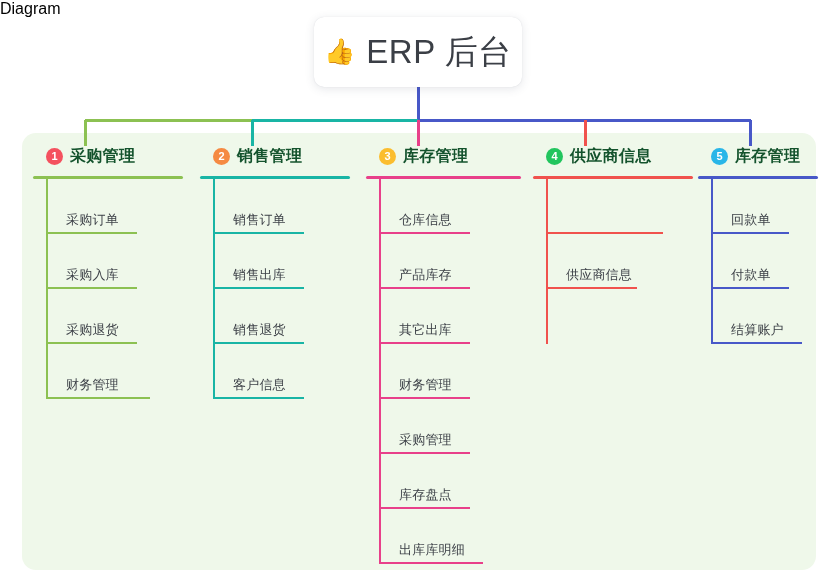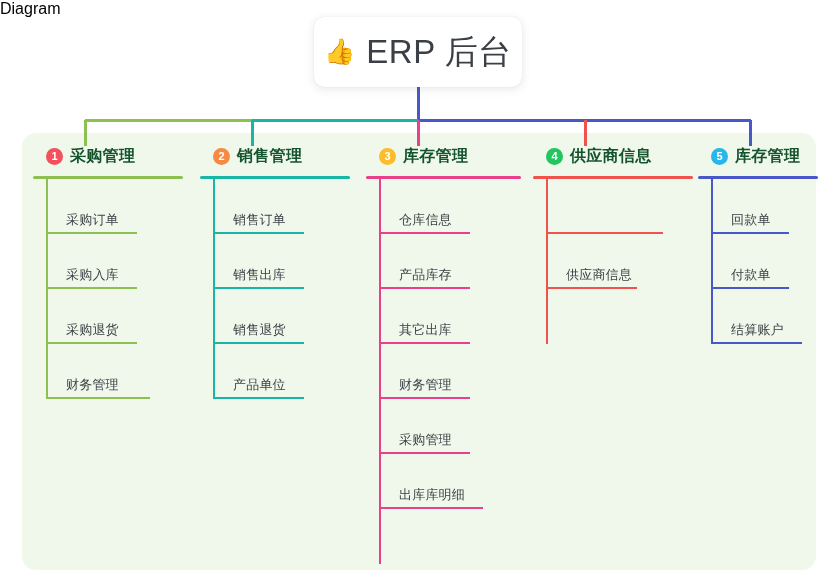--- a/index.html
+++ b/index.html
@@ -219,21 +219,21 @@
         </div>
         <div class="item">
           <span class="item-label">销售出库</span>
           <span class="item-rule" style="background: rgb(25, 181, 165); width: 91px;"></span>
         </div>
         <div class="item">
           <span class="item-label">销售退货</span>
           <span class="item-rule" style="background: rgb(25, 181, 165); width: 91px;"></span>
         </div>
         <div class="item">
-          <span class="item-label">产品单位</span>
+          <span class="item-label">客户信息</span>
           <span class="item-rule" style="background: rgb(25, 181, 165); width: 91px;"></span>
         </div>
       </div>
     </div>
 
     <div class="column" id="col-2" style="left:366px;width:155px;">
       <div class="col-head">
         <span class="badge" style="background: rgb(251, 189, 46);">3</span>
         <span class="col-title">库存管理</span>
       </div>
@@ -251,20 +251,24 @@
         <div class="item">
           <span class="item-label">其它出库</span>
           <span class="item-rule" style="background: rgb(232, 64, 138); width: 91px;"></span>
         </div>
         <div class="item">
           <span class="item-label">财务管理</span>
           <span class="item-rule" style="background: rgb(232, 64, 138); width: 91px;"></span>
         </div>
         <div class="item">
           <span class="item-label">采购管理</span>
+          <span class="item-rule" style="background: rgb(232, 64, 138); width: 91px;"></span>
+        </div>
+        <div class="item">
+          <span class="item-label">库存盘点</span>
           <span class="item-rule" style="background: rgb(232, 64, 138); width: 91px;"></span>
         </div>
         <div class="item">
           <span class="item-label">出库库明细</span>
           <span class="item-rule" style="background: rgb(232, 64, 138); width: 104px;"></span>
         </div>
       </div>
     </div>
 
     <div class="column" id="col-3" style="left:533px;width:160px;">

